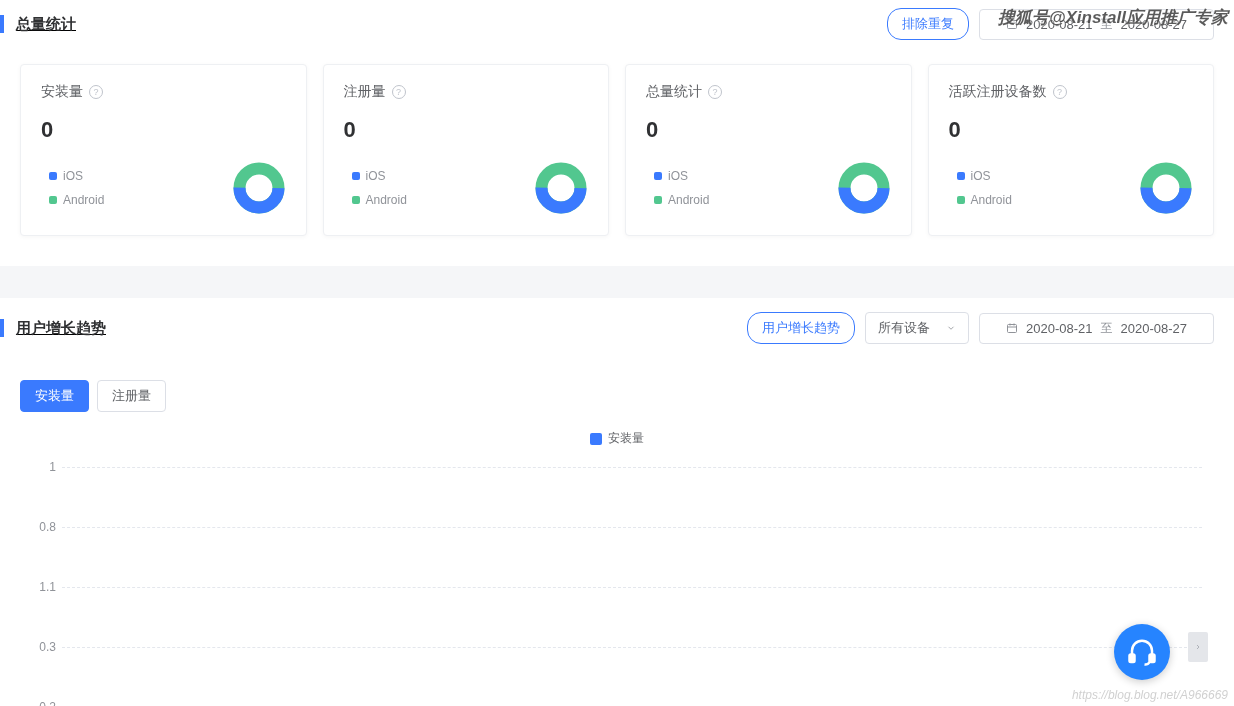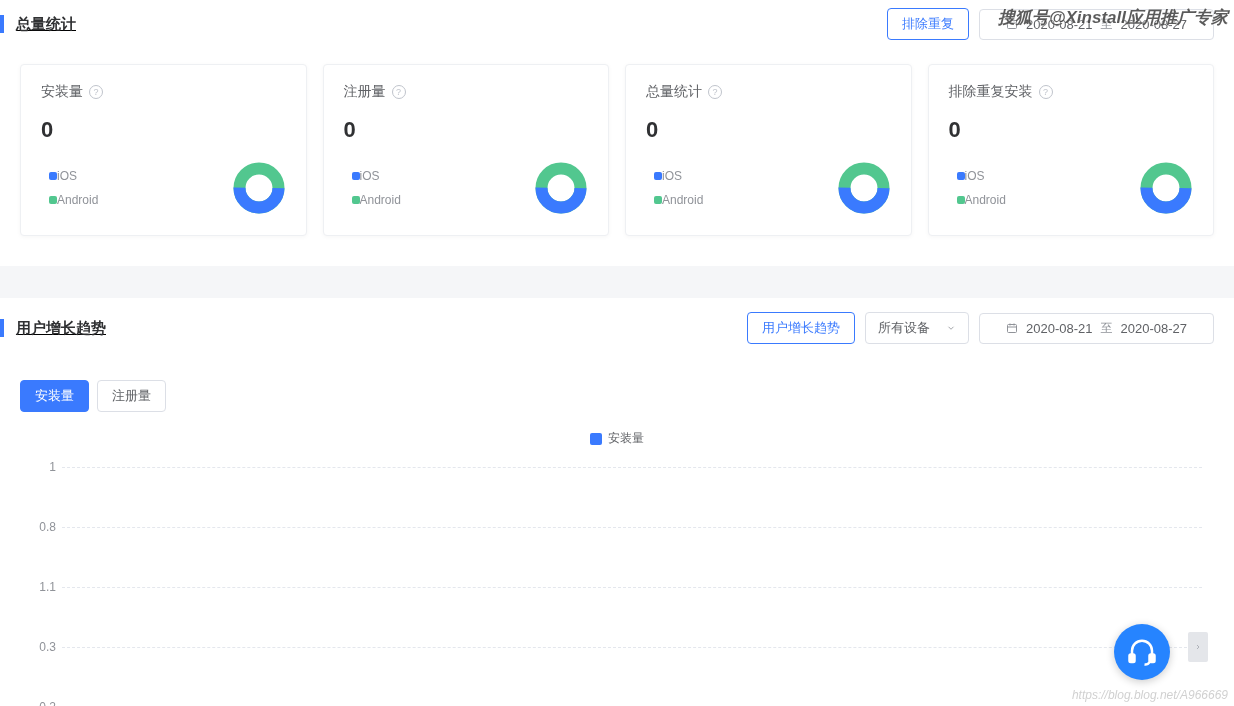--- a/index.html
+++ b/index.html
@@ -3,33 +3,33 @@
   <meta charset="utf-8">
   <style>
     * { margin: 0; padding: 0; box-sizing: border-box; font-family: -apple-system, BlinkMacSystemFont, "Segoe UI", "PingFang SC", "Microsoft YaHei", sans-serif; }
     body { background: #f5f6f8; width: 1234px; height: 706px; overflow: hidden; position: relative; }
     
     .section-header { display: flex; align-items: center; justify-content: space-between; padding: 8px 20px 8px 0; background: #fff; }
     .section-title-wrap { display: flex; align-items: center; text-decoration: underline; }
     .title-bar { width: 4px; height: 18px; background: #3a7afe; margin-right: 12px; }
     .section-title { font-size: 15px; font-weight: 600; color: #303133; }
     .header-actions { display: flex; gap: 10px; align-items: center; }
-    .outline-btn { border: 1px solid #3a7afe; background: #fff; color: #3a7afe; padding: 6px 14px; border-radius: 4px; font-size: 13px; cursor: pointer; }
+    .outline-btn { border: 1px solid #3a7afe; background: #fff; color: #3a7afe; padding: 6px 14px; border-radius: 14px; font-size: 13px; cursor: pointer; }
     .date-input { border: 1px solid #dcdfe6; background: #fff; padding: 6px 26px; border-radius: 4px; font-size: 13px; color: #606266; display: flex; align-items: center; gap: 8px; }
     .select-input { border: 1px solid #dcdfe6; background: #fff; padding: 6px 12px; border-radius: 4px; font-size: 13px; color: #606266; display: flex; align-items: center; gap: 16px; cursor: pointer; }
     
     .cards-row { display: flex; gap: 16px; padding: 16px 20px 30px 20px; background: #fff; }
     .card { flex: 1; background: #fff; border-radius: 4px; padding: 18px 20px 20px 20px; box-shadow: 0 1px 4px rgba(0,0,0,0.04); border: 1px solid #eef0f3; }
     .card-title-row { display: flex; align-items: center; gap: 6px; margin-bottom: 16px; }
     .card-title { font-size: 14px; color: #606266; }
     .help-icon { width: 14px; height: 14px; border: 1px solid #c0c4cc; border-radius: 50%; display: inline-flex; align-items: center; justify-content: center; font-size: 9px; color: #c0c4cc; }
     .card-value { font-size: 22px; font-weight: 600; color: #303133; margin-bottom: 18px; }
     .card-body { display: flex; justify-content: space-between; align-items: center; }
     .legend-list { display: flex; flex-direction: column; gap: 10px; }
-    .legend-item { display: flex; align-items: center; gap: 0; font-size: 12px; color: #909399; padding-left: 8px; }
+    .legend-item { display: flex; align-items: center; gap: 6px; font-size: 12px; color: #909399; padding-left: 8px; }
     .legend-dot { width: 8px; height: 8px; border-radius: 2px; }
     .dot-ios { background: #3a7afe; }
     .dot-android { background: #52c78f; }
     .donut { width: 54px; height: 54px; }
     
     .gap-strip { height: 32px; background: #f5f6f8; }
     
     .trend-section { background: #fff; }
     .tabs-row { padding: 22px 20px 12px 20px; display: flex; gap: 8px; }
     .tab-btn { padding: 6px 14px; border-radius: 4px; font-size: 13px; cursor: pointer; border: 1px solid #dcdfe6; background: #fff; color: #606266; }
@@ -141,21 +141,21 @@
           </div>
       </div>
       <svg class="donut" viewBox="0 0 36 36">
           <circle cx="18" cy="18" r="13" fill="none" stroke="#52c78f" stroke-width="8"></circle>
           <circle cx="18" cy="18" r="13" fill="none" stroke="#3a7afe" stroke-width="8" stroke-dasharray="40.8 81.6" stroke-dashoffset="-20.4" transform="rotate(-90 18 18)"></circle>
         </svg>
     </div>
   </div>
   <div class="card">
     <div class="card-title-row">
-      <span class="card-title">排除重复安装</span>
+      <span class="card-title">活跃注册设备数</span>
       <span class="help-icon">?</span>
     </div>
     <div class="card-value">0</div>
     <div class="card-body">
       <div class="legend-list">
         <div class="legend-item">
             <span class="legend-dot dot-ios"></span>
             <span>iOS</span>
           </div>
         <div class="legend-item">

